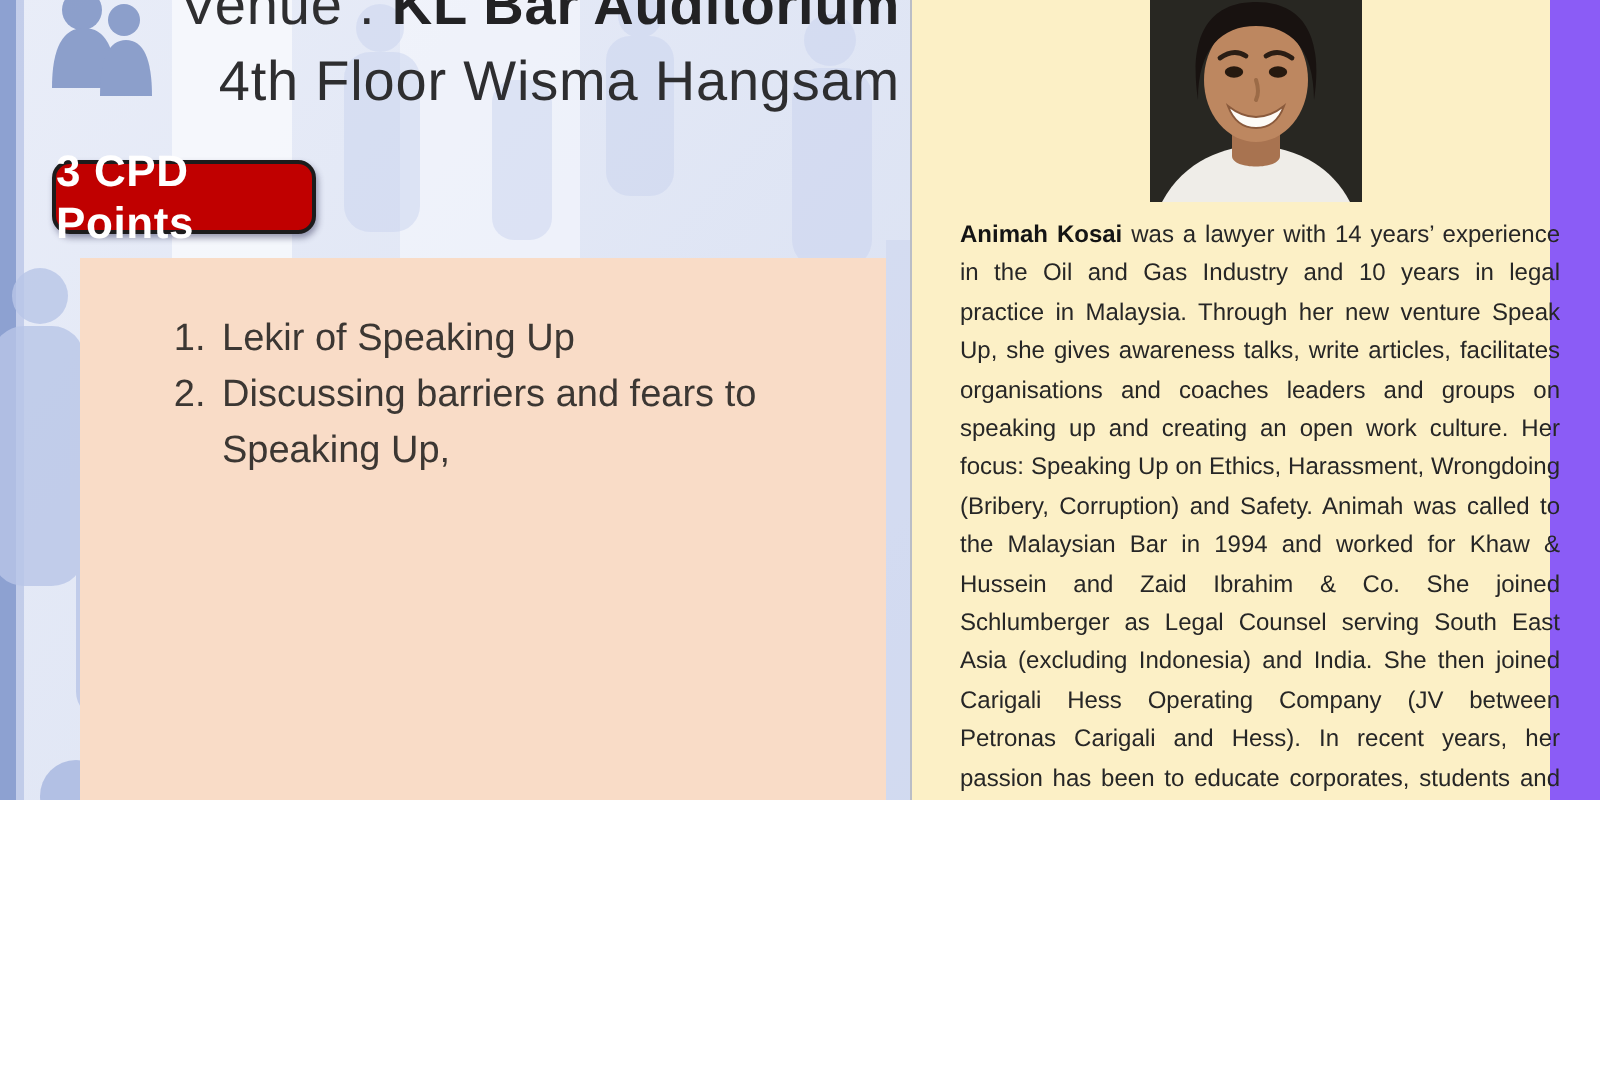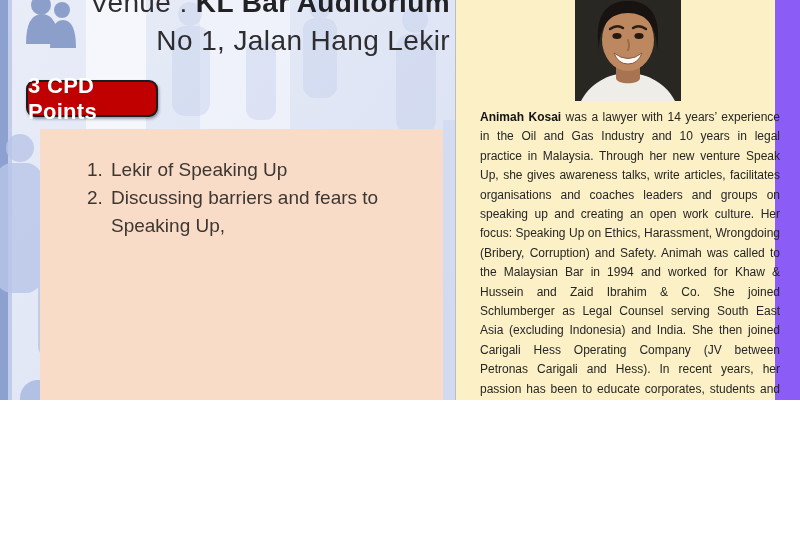--- a/index.html
+++ b/index.html
@@ -117,21 +117,21 @@
 
       <g fill="#ccd5ef" opacity="0.55">
         <rect x="443" y="120" width="12" height="420"></rect>
         <rect x="148" y="200" width="10" height="340" opacity="0.4"></rect>
       </g>
     </svg>
   </div>
 
   <div class="venue">
     <div><span>Venue : </span><span class="bold">KL Bar Auditorium</span></div>
-    <div>No 1, Jalan Hang Lekir</div>
+    <div>4th Floor Wisma Hangsam</div>
   </div>
 
   <div class="badge">3 CPD Points</div>
 
   <div class="peach">
     <ol>
       <li>Lekir of Speaking Up</li>
       <li>Discussing barriers and fears to Speaking Up,</li>
 
     </ol>

